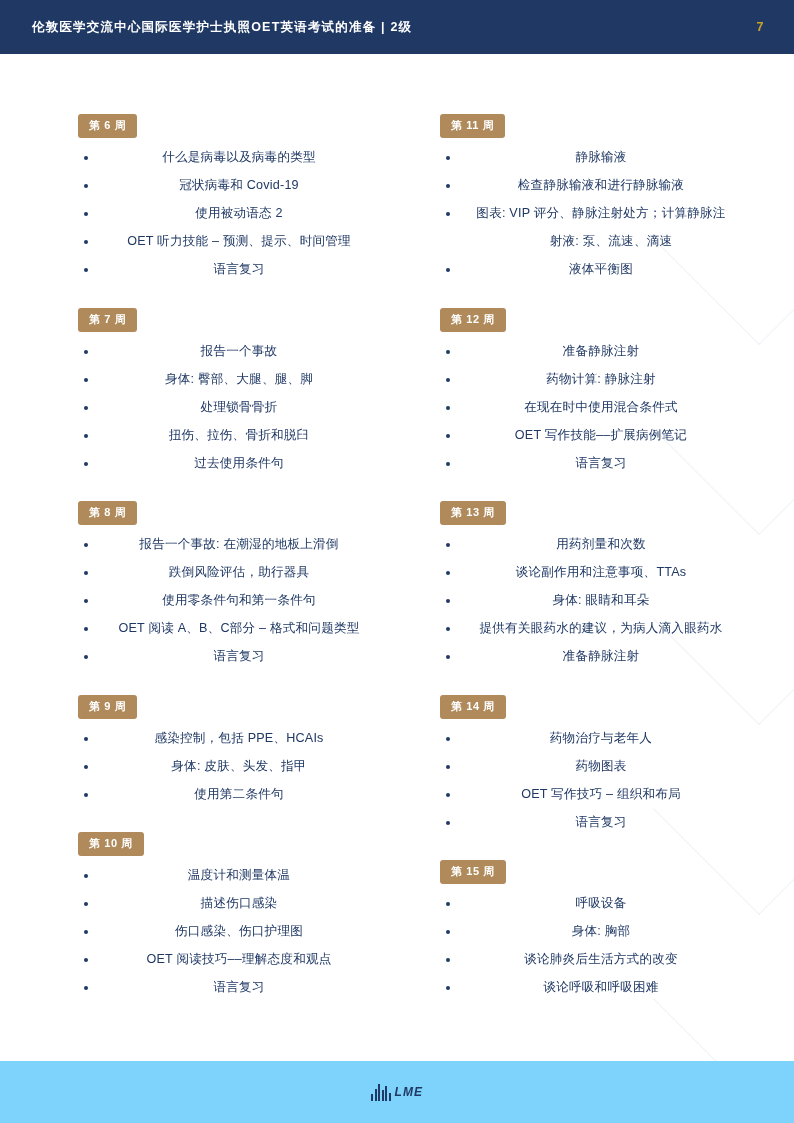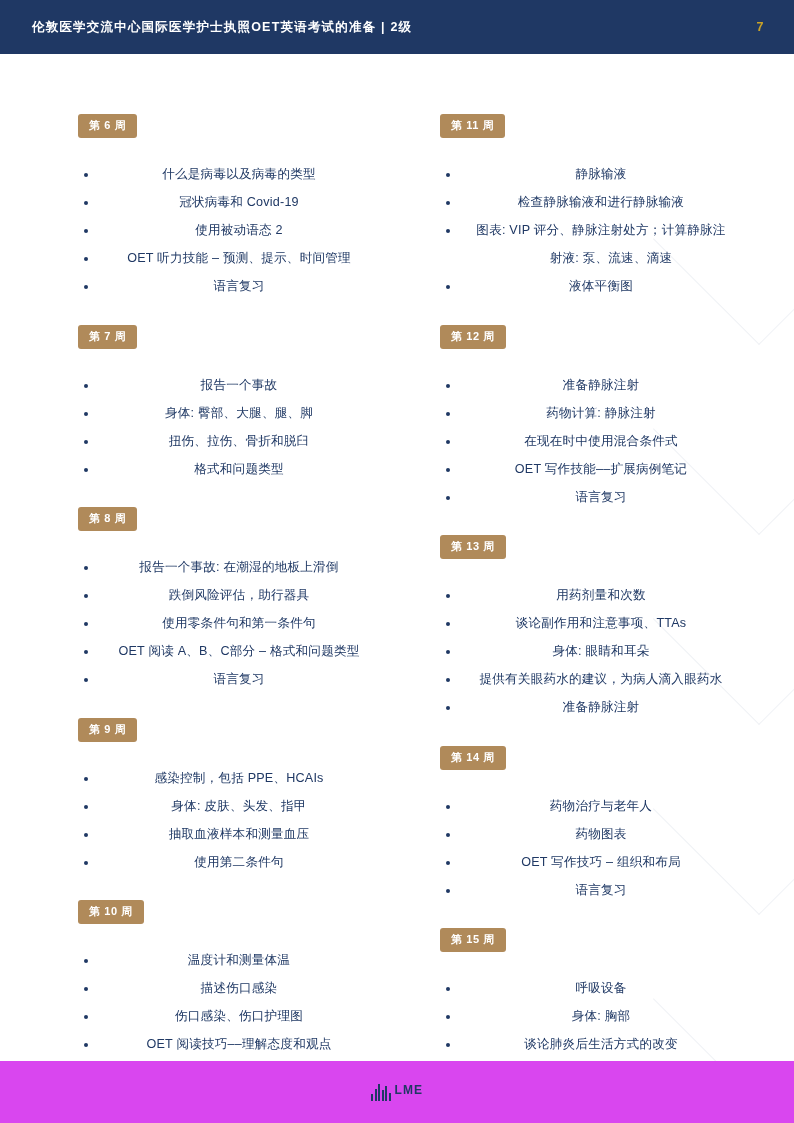--- a/index.html
+++ b/index.html
@@ -12,21 +12,21 @@
     height: 1123px;
     background: #ffffff;
     font-family: "Liberation Sans", sans-serif;
     position: relative;
     overflow: hidden;
   }
 
   .page {
     position: absolute;
     inset: 0;
-    background: #d946ef;
+    background: #7dd3fc;
     display: flex;
     flex-direction: column;
   }
 
   
   .header {
     height: 54px;
     background: #1f3864;
     color: #ffffff;
     display: flex;
@@ -94,21 +94,21 @@
   .week-badge {
     display: inline-block;
     background: #b08a5a;
     color: #ffffff;
     font-size: 11px;
     font-weight: bold;
     letter-spacing: .6px;
     padding: 4px 11px 5px 11px;
     border-radius: 3px;
     margin-left: 38px;
-    margin-bottom: 27px;
+    margin-bottom: 10px;
   }
   ul.items {
     list-style: none;
     margin: 0;
     padding: 0;
     text-align: center;
   }
   ul.items li {
     position: relative;
     padding-left: 62px;
@@ -134,22 +134,23 @@
     flex: 0 0 auto;
     height: 62px;
     display: flex;
     align-items: center;
     justify-content: center;
     position: relative;
     z-index: 2;
   }
   .logo {
     display: flex;
-    align-items: flex-start;
+    align-items: center;
     gap: 4px;
+    font-style: italic;
   }
   .logo-bars {
     display: flex;
     align-items: flex-end;
     gap: 1.5px;
     height: 17px;
   }
   .logo-bars i {
     display: block;
     width: 2px;
@@ -197,42 +198,42 @@
             <li>OET 听力技能 – 预测、提示、时间管理</li>
             <li>语言复习</li>
           </ul>
         </div>
 
         <div class="week-block">
           <div class="week-badge">第 7 周</div>
           <ul class="items">
             <li>报告一个事故</li>
             <li>身体: 臀部、大腿、腿、脚</li>
+            <li>处理锁骨骨折</li>
             <li>扭伤、拉伤、骨折和脱臼</li>
-            <li>格式和问题类型</li>
+            <li>过去使用条件句</li>
           </ul>
         </div>
 
         <div class="week-block">
           <div class="week-badge">第 8 周</div>
           <ul class="items">
             <li>报告一个事故: 在潮湿的地板上滑倒</li>
             <li>跌倒风险评估，助行器具</li>
             <li>使用零条件句和第一条件句</li>
             <li>OET 阅读 A、B、C部分 – 格式和问题类型</li>
             <li>语言复习</li>
           </ul>
         </div>
 
         <div class="week-block">
           <div class="week-badge">第 9 周</div>
           <ul class="items">
             <li>感染控制，包括 PPE、HCAIs</li>
             <li>身体: 皮肤、头发、指甲</li>
-            <li>抽取血液样本和测量血压</li>
             <li>使用第二条件句</li>
           </ul>
         </div>
 
         <div class="week-block">
           <div class="week-badge">第 10 周</div>
           <ul class="items">
             <li>温度计和测量体温</li>
             <li>描述伤口感染</li>
             <li>伤口感染、伤口护理图</li>

